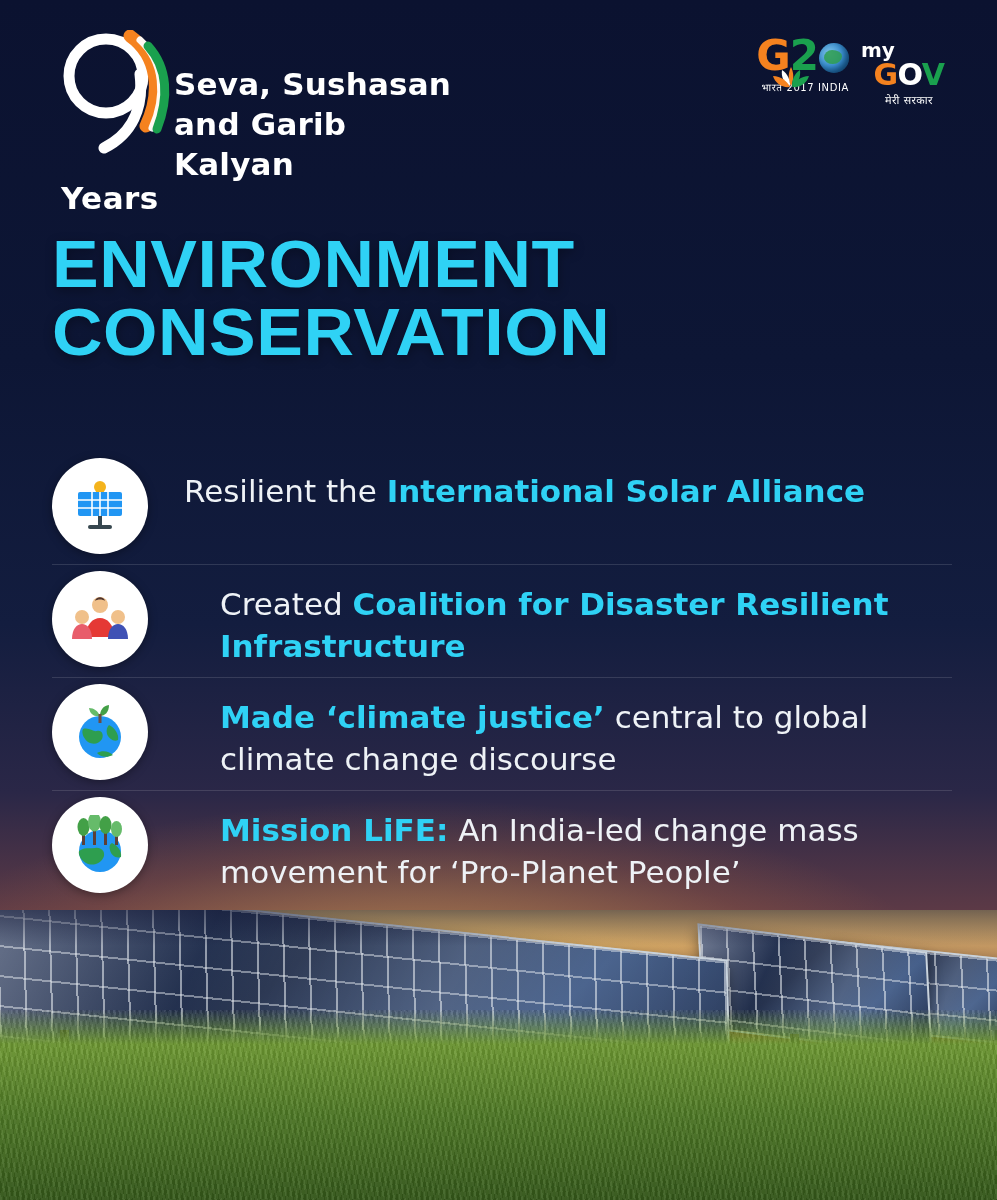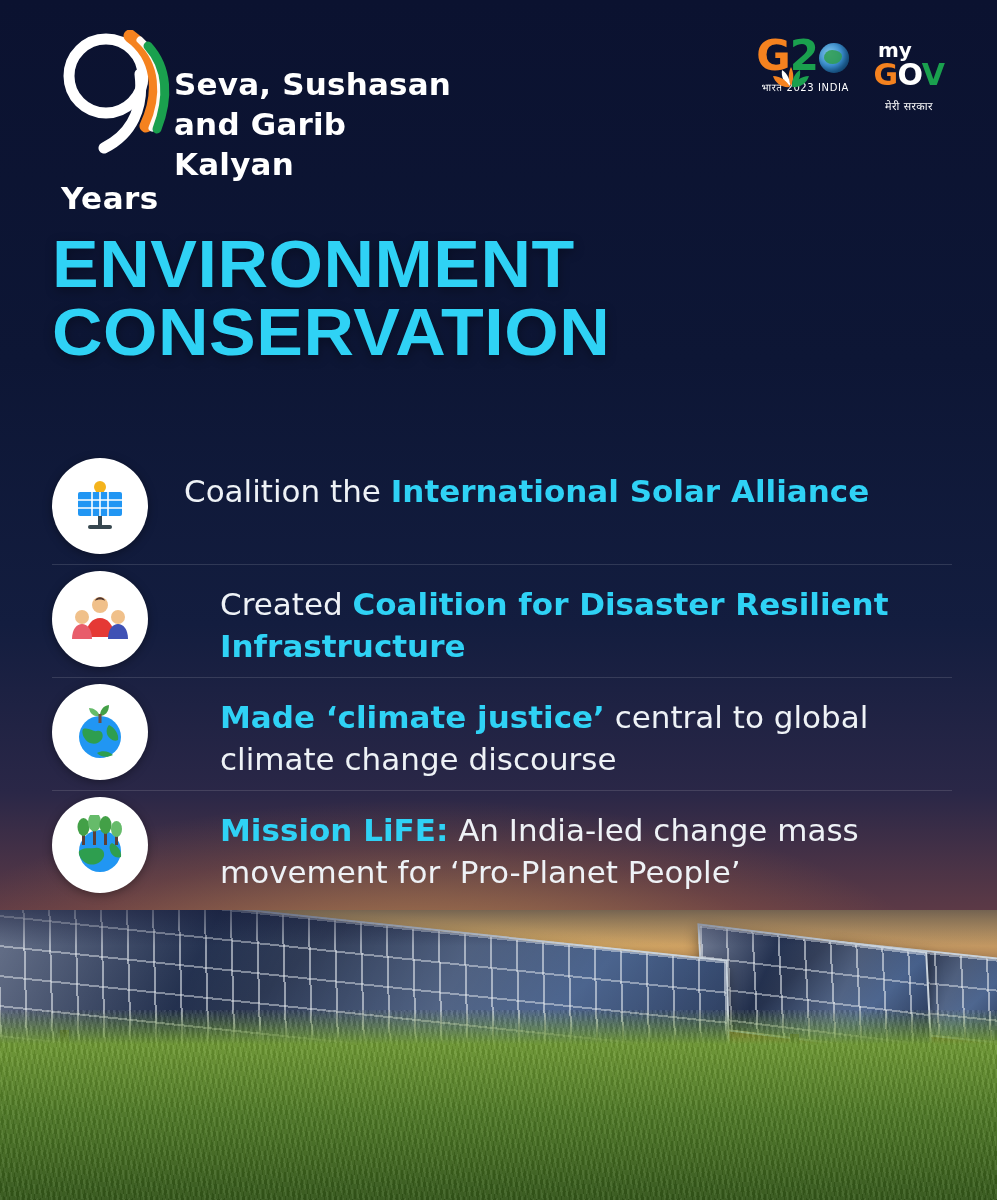--- a/index.html
+++ b/index.html
@@ -125,26 +125,26 @@
     white-space: nowrap;
   }
   .mygov {
     position: absolute;
     right: 38px;
     top: 40px;
     width: 100px;
     text-align: center;
     font-family: "DejaVu Sans", sans-serif;
   }
-  .mygov-my { color:#ffffff; font-size: 20px; font-weight: bold; display:block; text-align:left; margin-left: 19px; line-height: 20px;}
+  .mygov-my { color:#ffffff; font-size: 20px; font-weight: bold; display:block; text-align:left; margin-left: 2px; line-height: 20px;}
   .mygov-gov { font-size: 30px; font-weight: bold; line-height: 30px; letter-spacing: -0.5px;}
   .mygov-g { color:#f5821f; }
   .mygov-o { color:#ffffff; }
   .mygov-v { color:#1aa04e; }
-  .mygov-sub { color:#ffffff; font-size: 11px; margin-top:8px; letter-spacing:.4px;}
+  .mygov-sub { color:#ffffff; font-size: 11px; margin-top:2px; letter-spacing:.4px;}
   
   .headline {
     position: absolute;
     left: 52px;
     top: 222px;
     width: 880px;
   }
   .headline-line1 {
     color: #ffffff;
     font-size: 56px;
@@ -288,21 +288,21 @@
     </div>
     <div class="lotus">
       <svg width="46" height="26" viewBox="0 0 46 26">
         <path d="M23 3 C26 9 26 16 23 22 C20 16 20 9 23 3Z" fill="#f5821f"></path>
         <path d="M14 6 C20 10 22 16 22 22 C16 20 13 13 14 6Z" fill="#ffffff"></path>
         <path d="M32 6 C26 10 24 16 24 22 C30 20 33 13 32 6Z" fill="#1aa04e"></path>
         <path d="M5 12 C13 12 19 17 22 23 C14 24 7 19 5 12Z" fill="#f5821f"></path>
         <path d="M41 12 C33 12 27 17 24 23 C32 24 39 19 41 12Z" fill="#1aa04e"></path>
       </svg>
     </div>
-    <div class="g20-sub">भारत 2023 INDIA</div>
+    <div class="g20-sub">भारत 2017 INDIA</div>
   </div>
 
   <div class="mygov">
     <span class="mygov-my">my</span>
     <span class="mygov-gov"><span class="mygov-g">G</span><span class="mygov-o">O</span><span class="mygov-v">V</span></span>
     <div class="mygov-sub">मेरी सरकार</div>
   </div>
 
   <div class="headline">
     <div class="headline-strong">ENVIRONMENT
@@ -321,21 +321,21 @@
             <line x1="30" y1="16" x2="30" y2="40"></line>
             <line x1="38" y1="16" x2="38" y2="40"></line>
             <line x1="8" y1="24" x2="52" y2="24"></line>
             <line x1="8" y1="32" x2="52" y2="32"></line>
           </g>
           <rect x="28" y="40" width="4" height="9" fill="#37474f"></rect>
           <rect x="18" y="49" width="24" height="4" rx="2" fill="#37474f"></rect>
         </svg>
       </div>
       <div class="b-text">
-        <span>Coalition the </span><span class="hl">International Solar Alliance</span><span></span>
+        <span>Resilient the </span><span class="hl">International Solar Alliance</span><span></span>
       </div>
     </div>
 
     <div class="bullet">
       <div class="b-icon">
         <svg width="62" height="56" viewBox="0 0 62 56">
           <circle cx="31" cy="14" r="8" fill="#f0c08a"></circle>
           <path d="M17 46 C17 33 24 27 31 27 C38 27 45 33 45 46Z" fill="#e53935"></path>
           <circle cx="13" cy="26" r="7" fill="#f0c08a"></circle>
           <path d="M3 48 C3 38 8 33 13 33 C18 33 23 38 23 48Z" fill="#e85d6b"></path>

